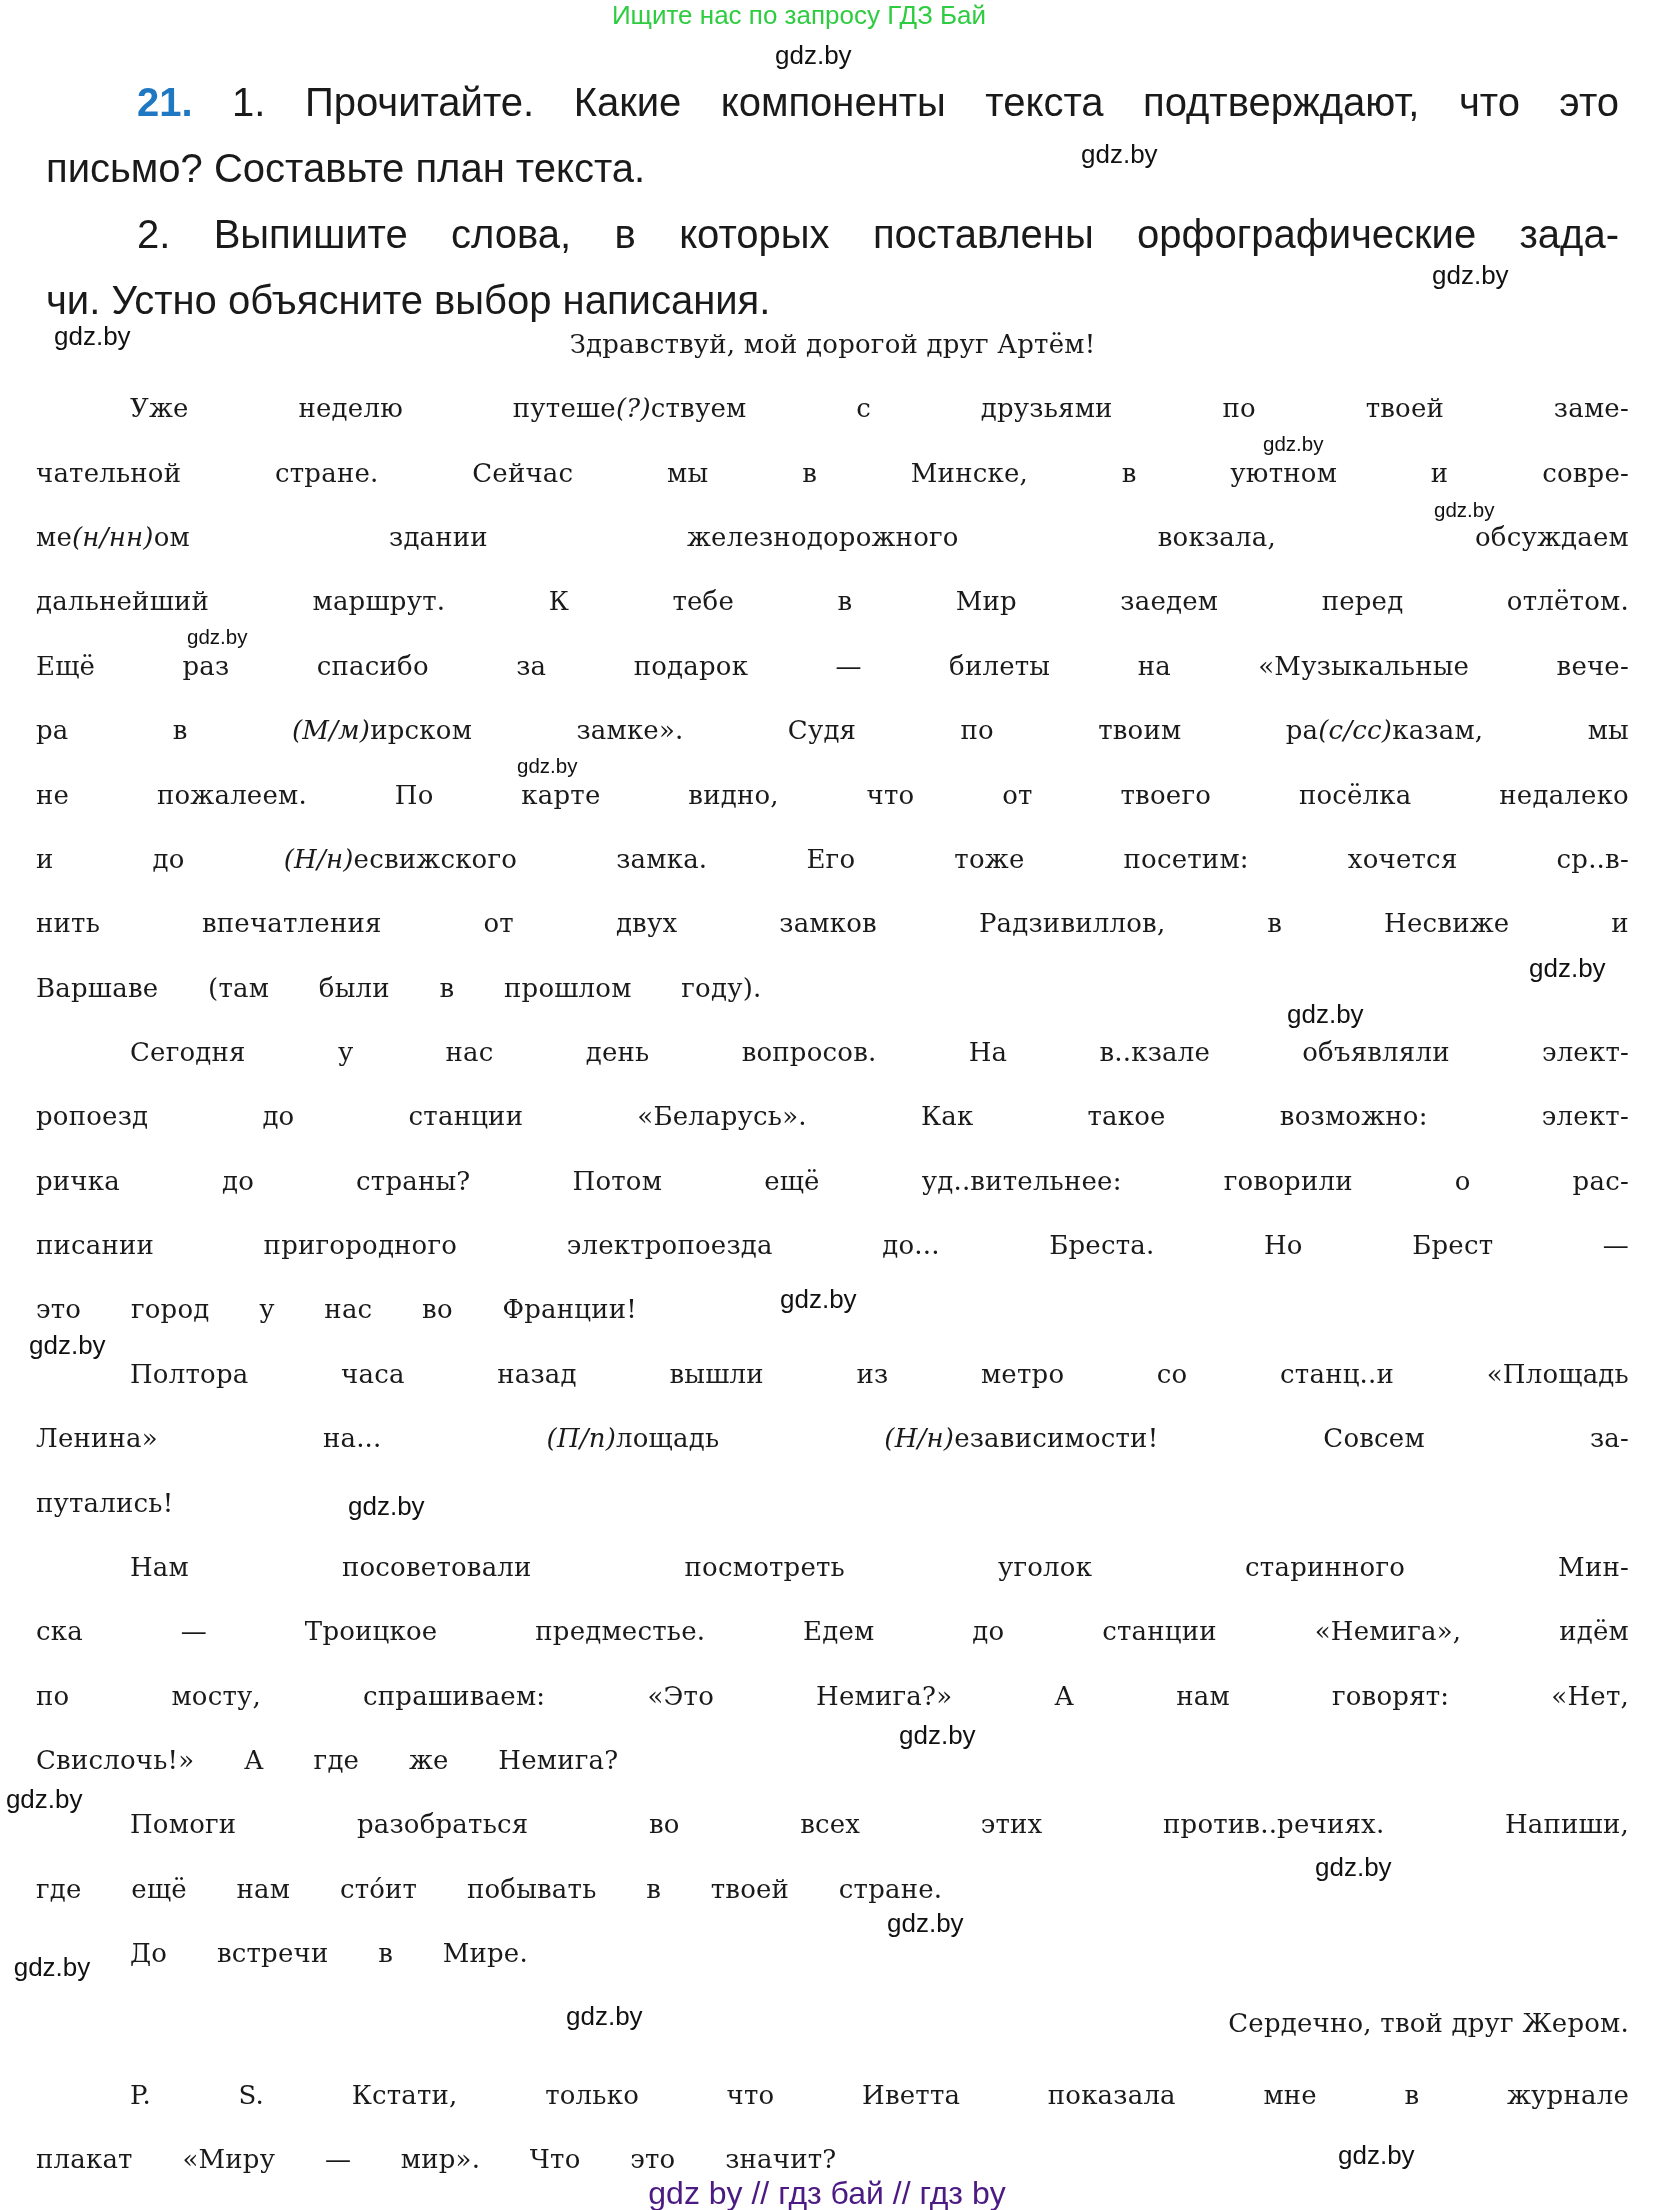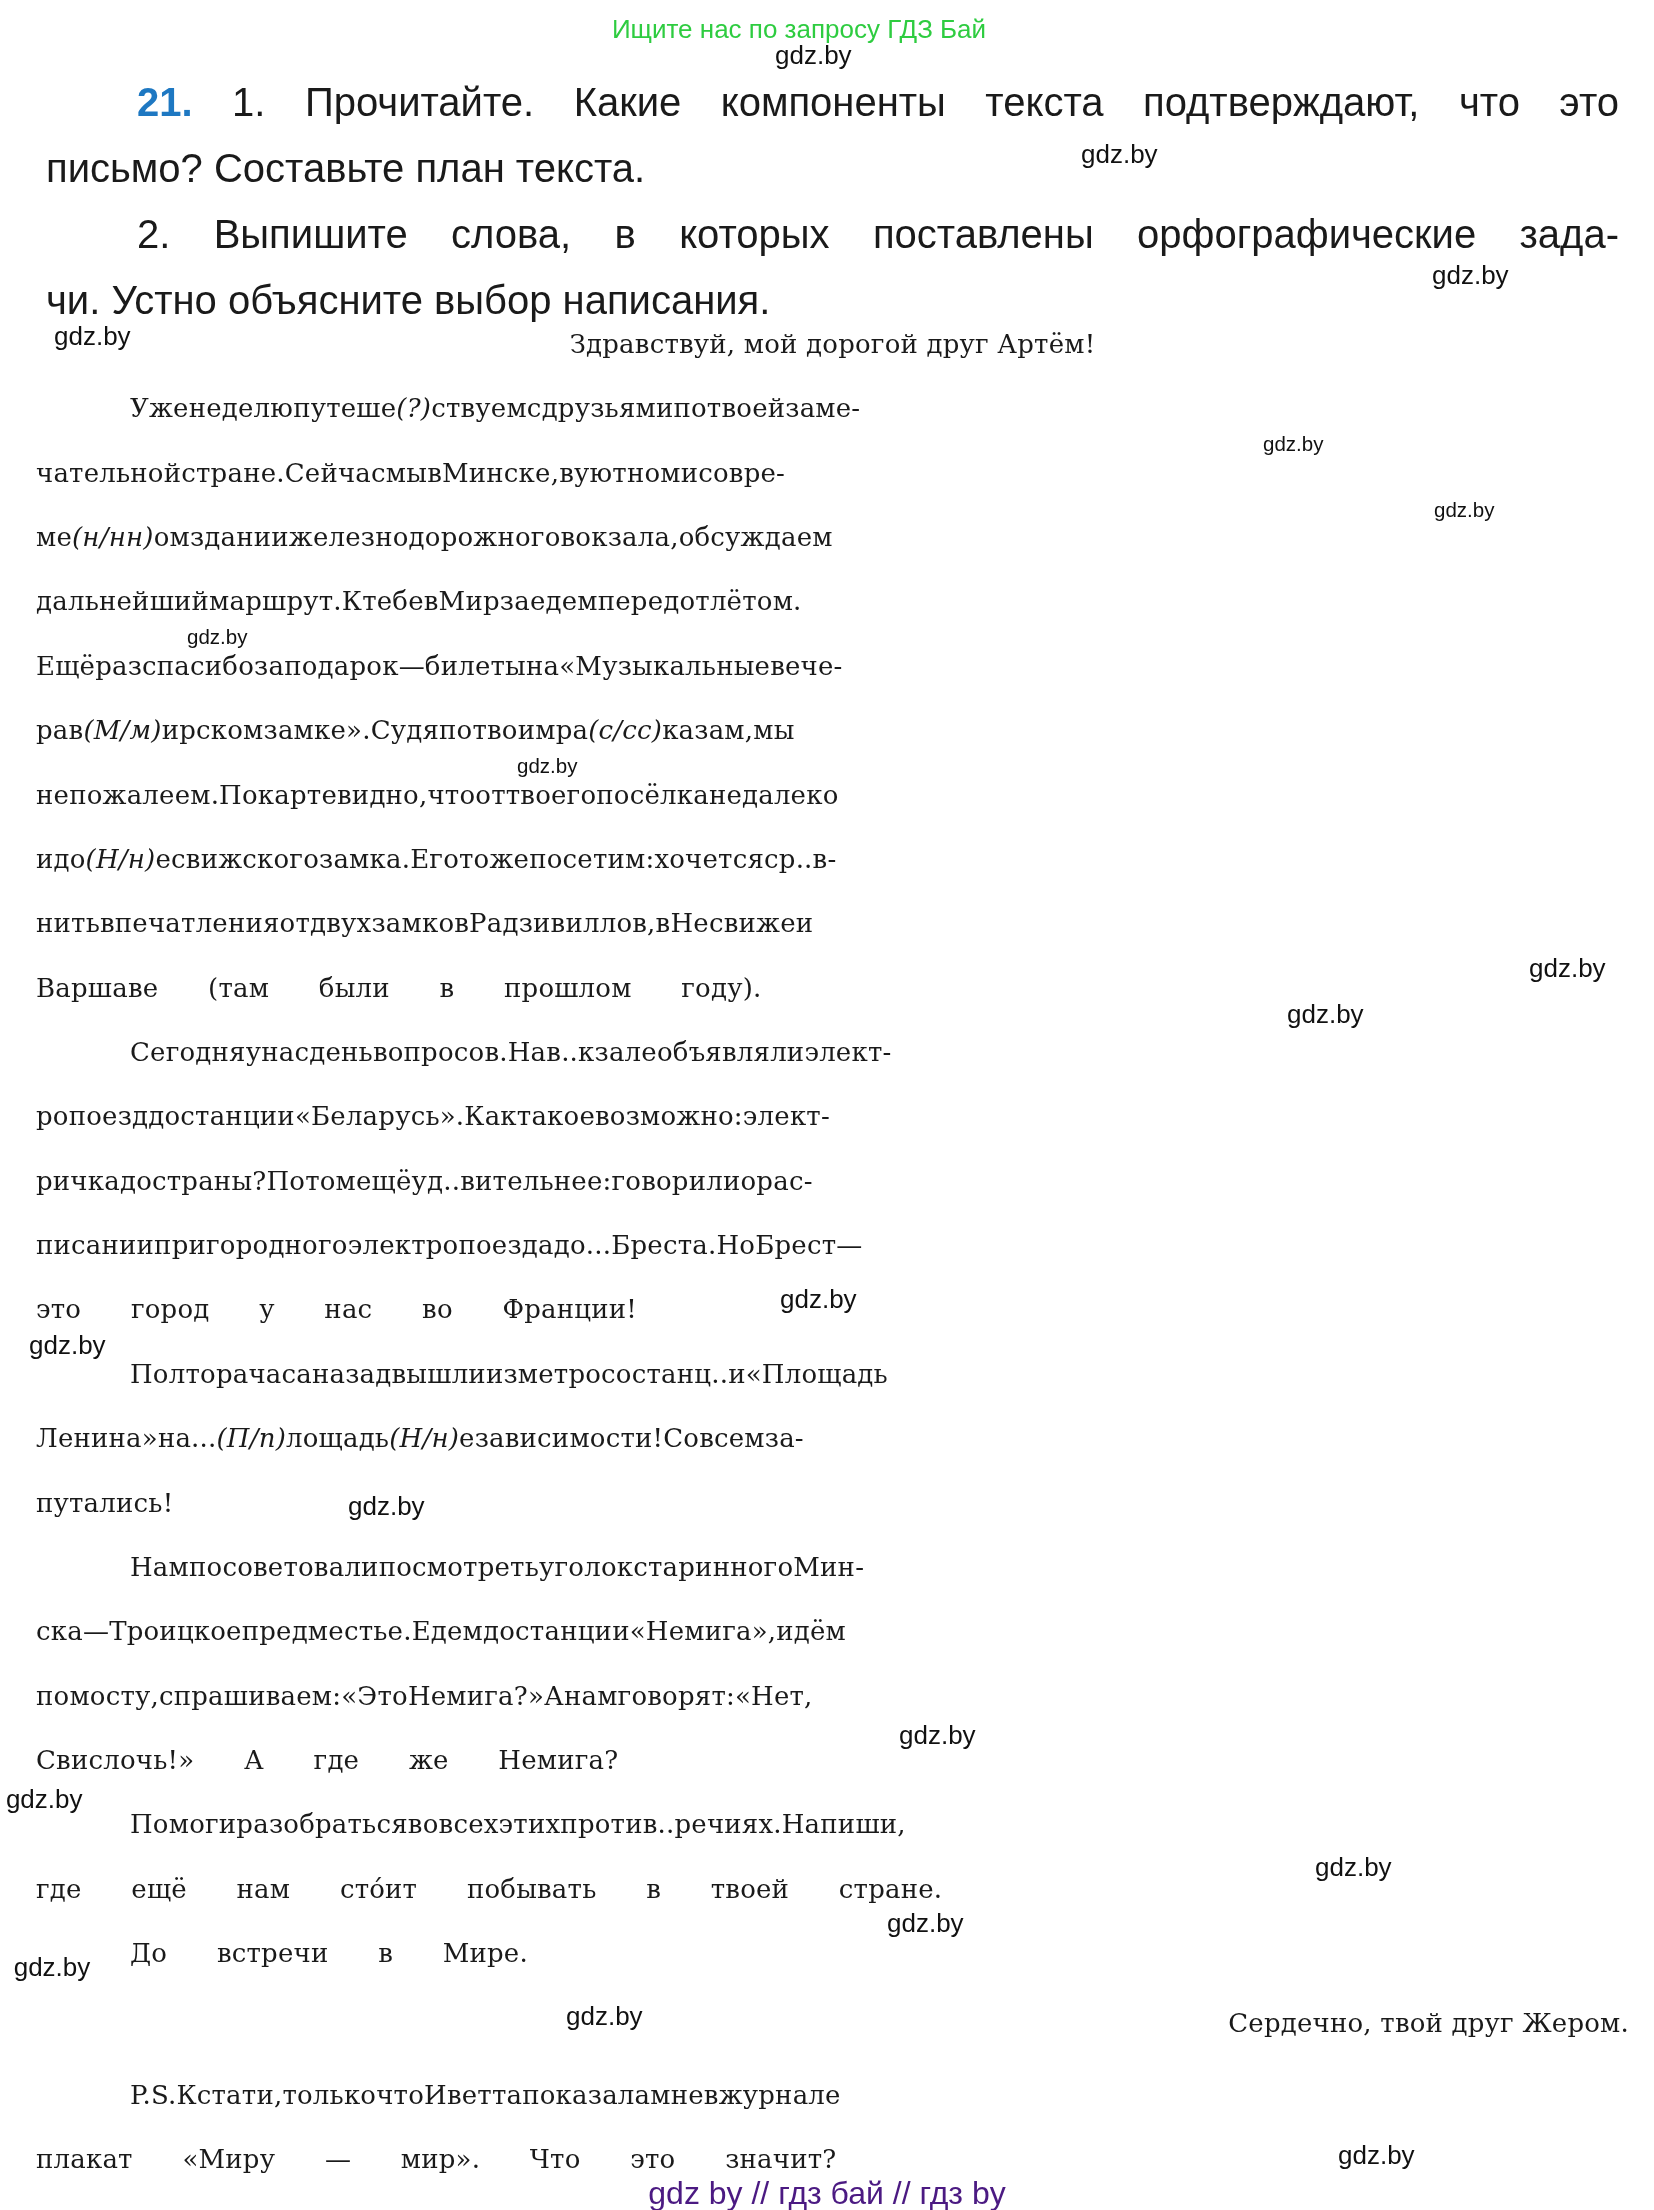--- a/index.html
+++ b/index.html
@@ -1,31 +1,31 @@
 <!DOCTYPE html>
 <html><head>
 <meta charset="utf-8">
 <style>
   html, body { margin:0; padding:0; background:#ffffff; }
   body { width:1654px; height:2211px; position:relative; overflow:hidden; }
-  .wm-top { position:absolute; top:14px; left:0; width:1598px; text-align:center;
+  .wm-top { position:absolute; top:0; left:0; width:1598px; text-align:center;
     font-family:"Liberation Sans", sans-serif; font-size:26px; line-height:31px; color:#2ecc40; }
   .wm-bottom { position:absolute; top:2177px; left:0; width:1654px; text-align:center;
     font-family:"Liberation Sans", sans-serif; font-size:32px; line-height:33px; color:#4b1a82; }
   .wm { position:absolute; font-family:"Liberation Sans", sans-serif; font-size:26px; line-height:29px; color:#111; }
   .instr { position:absolute; left:36px; width:1593px;
     font-family:"Liberation Sans", sans-serif; font-size:40px; line-height:56px; color:#1a1a1a; }
   .instr p { margin:10px; text-align:justify; text-align-last:justify; }
   .instr p.last { text-align-last:left; }
   .num { color:#1e78c2; font-weight:bold; }
   .ind { padding-left:91px; }
   .letter { position:absolute; left:36px; width:1593px;
     font-family:"DejaVu Serif", serif; font-size:26px; color:#1a1a1a; letter-spacing:0.2px; }
   .line { position:absolute; left:0; width:1593px; height:64px; line-height:64px; white-space:nowrap;
-    display:flex; }
+    display:flex; justify-content:space-between; }
   .line.left { justify-content:flex-start;gap:36px; }
   .line.left span.w { margin-right:13.7px; }
   .line.center { justify-content:center; }
   .line.right { justify-content:flex-end; }
   .line.indent { padding-left:94px; width:1499px; }
   i.v { font-style:italic; }
 </style>
 </head>
 <body>
 

